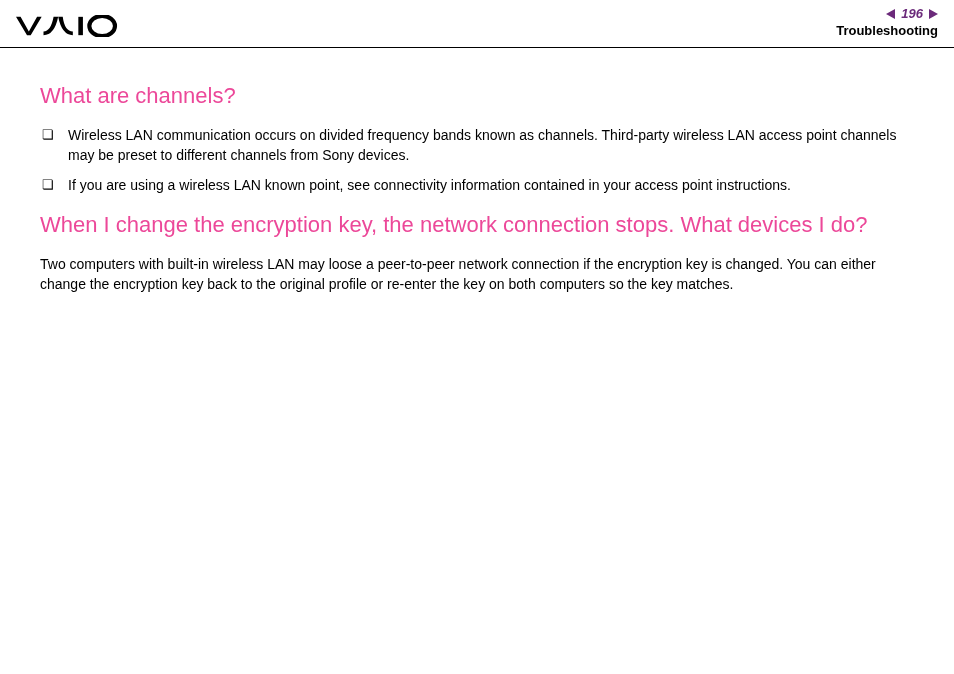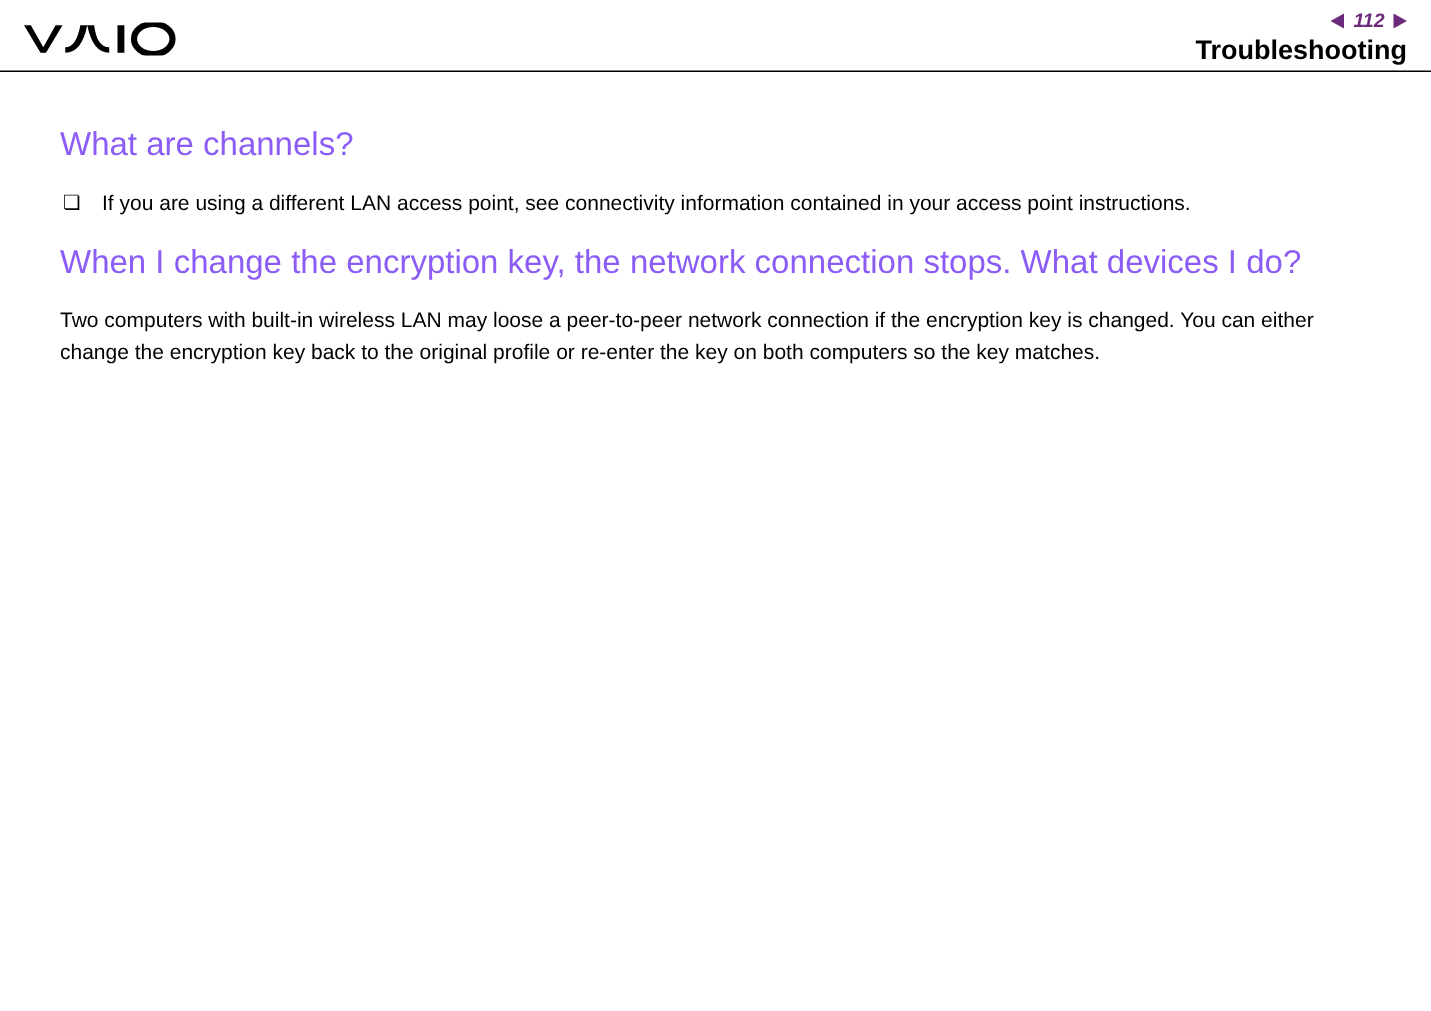--- a/index.html
+++ b/index.html
@@ -61,27 +61,27 @@
     .page-number {
       color: #6b2a7a;
       font-weight: bold;
       font-style: italic;
       font-size: 13px;
       padding: 0 2px;
     }
     .section-label {
       color: #000;
       font-weight: bold;
-      font-size: 18px;
+      font-size: 13px;
     }
     .content {
       padding: 34px 40px 0 40px;
     }
     .question-heading {
-      color: #8b5cf6;
+      color: #ec4899;
       font-size: 22px;
       font-weight: 400;
       margin-bottom: 14px;
       line-height: 1.3;
     }
     .bullet-list {
       list-style: none;
       margin-bottom: 16px;
     }
     .bullet-list li {
@@ -115,28 +115,29 @@
     <svg viewBox="0 0 120 24" xmlns="http://www.w3.org/2000/svg">
       <path d="M 0 2 L 12 22 L 16 22 L 28 2 L 23 2 L 14 18 L 5 2 Z" fill="#000"></path>
       <path d="M 30 22 Q 42 22 46 2 L 41 2 Q 38 18 30 18 Z M 46 2 Q 50 22 62 22 L 62 18 Q 53 18 51 2 Z" fill="#000"></path>
       <rect x="68" y="2" width="5" height="20" fill="#000"></rect>
       <ellipse cx="94" cy="12" rx="14" ry="11" fill="none" stroke="#000" stroke-width="4.5"></ellipse>
     </svg>
   </div>
   <div class="header-right">
     <div class="page-nav">
       <span class="nav-arrow left"></span>
-      <span class="page-number">112</span>
+      <span class="page-number">196</span>
       <span class="nav-arrow right"></span>
     </div>
     <div class="section-label">Troubleshooting</div>
   </div>
 </div>
 
 <div class="content">
   <h2 class="question-heading">What are channels?</h2>
   <ul class="bullet-list">
-    <li>If you are using a different LAN access point, see connectivity information contained in your access point instructions.</li>
+    <li>Wireless LAN communication occurs on divided frequency bands known as channels. Third-party wireless LAN access point channels may be preset to different channels from Sony devices.</li>
+    <li>If you are using a wireless LAN known point, see connectivity information contained in your access point instructions.</li>
   </ul>
 
   <h2 class="question-heading">When I change the encryption key, the network connection stops. What devices I do?</h2>
   <p class="body-text">Two computers with built-in wireless LAN may loose a peer-to-peer network connection if the encryption key is changed. You can either change the encryption key back to the original profile or re-enter the key on both computers so the key matches.</p>
 </div>
 
 </body></html>

